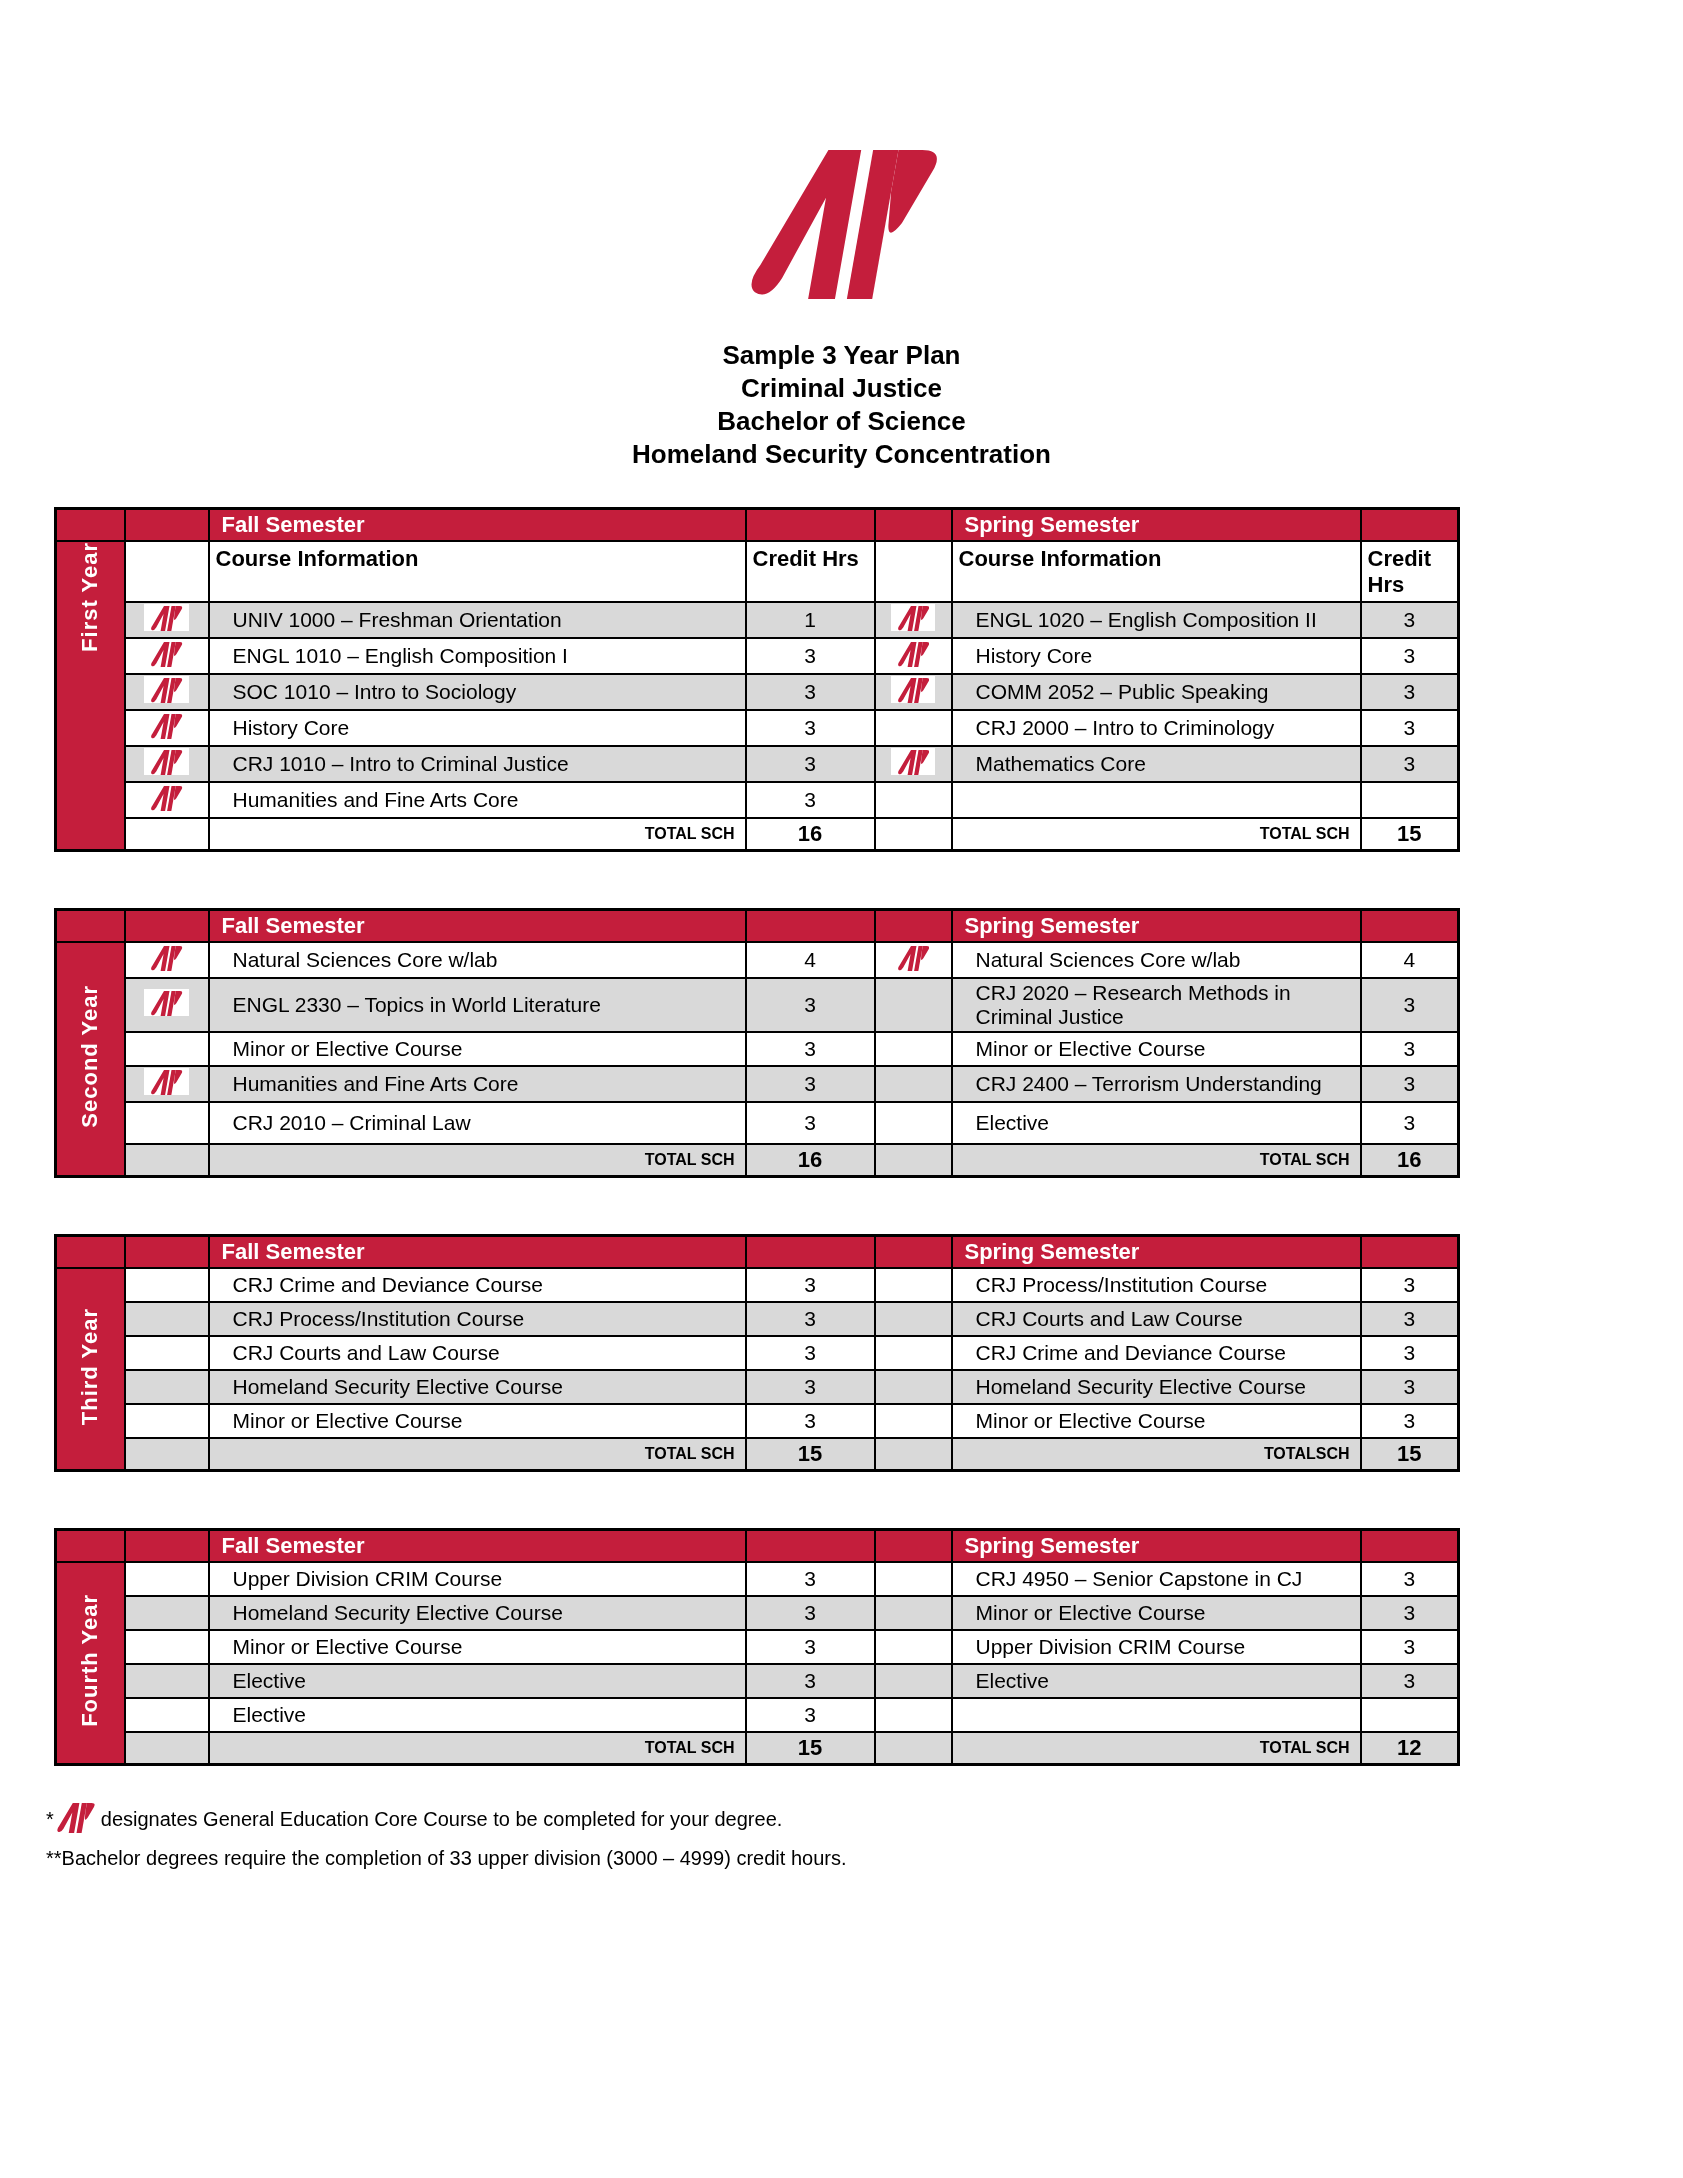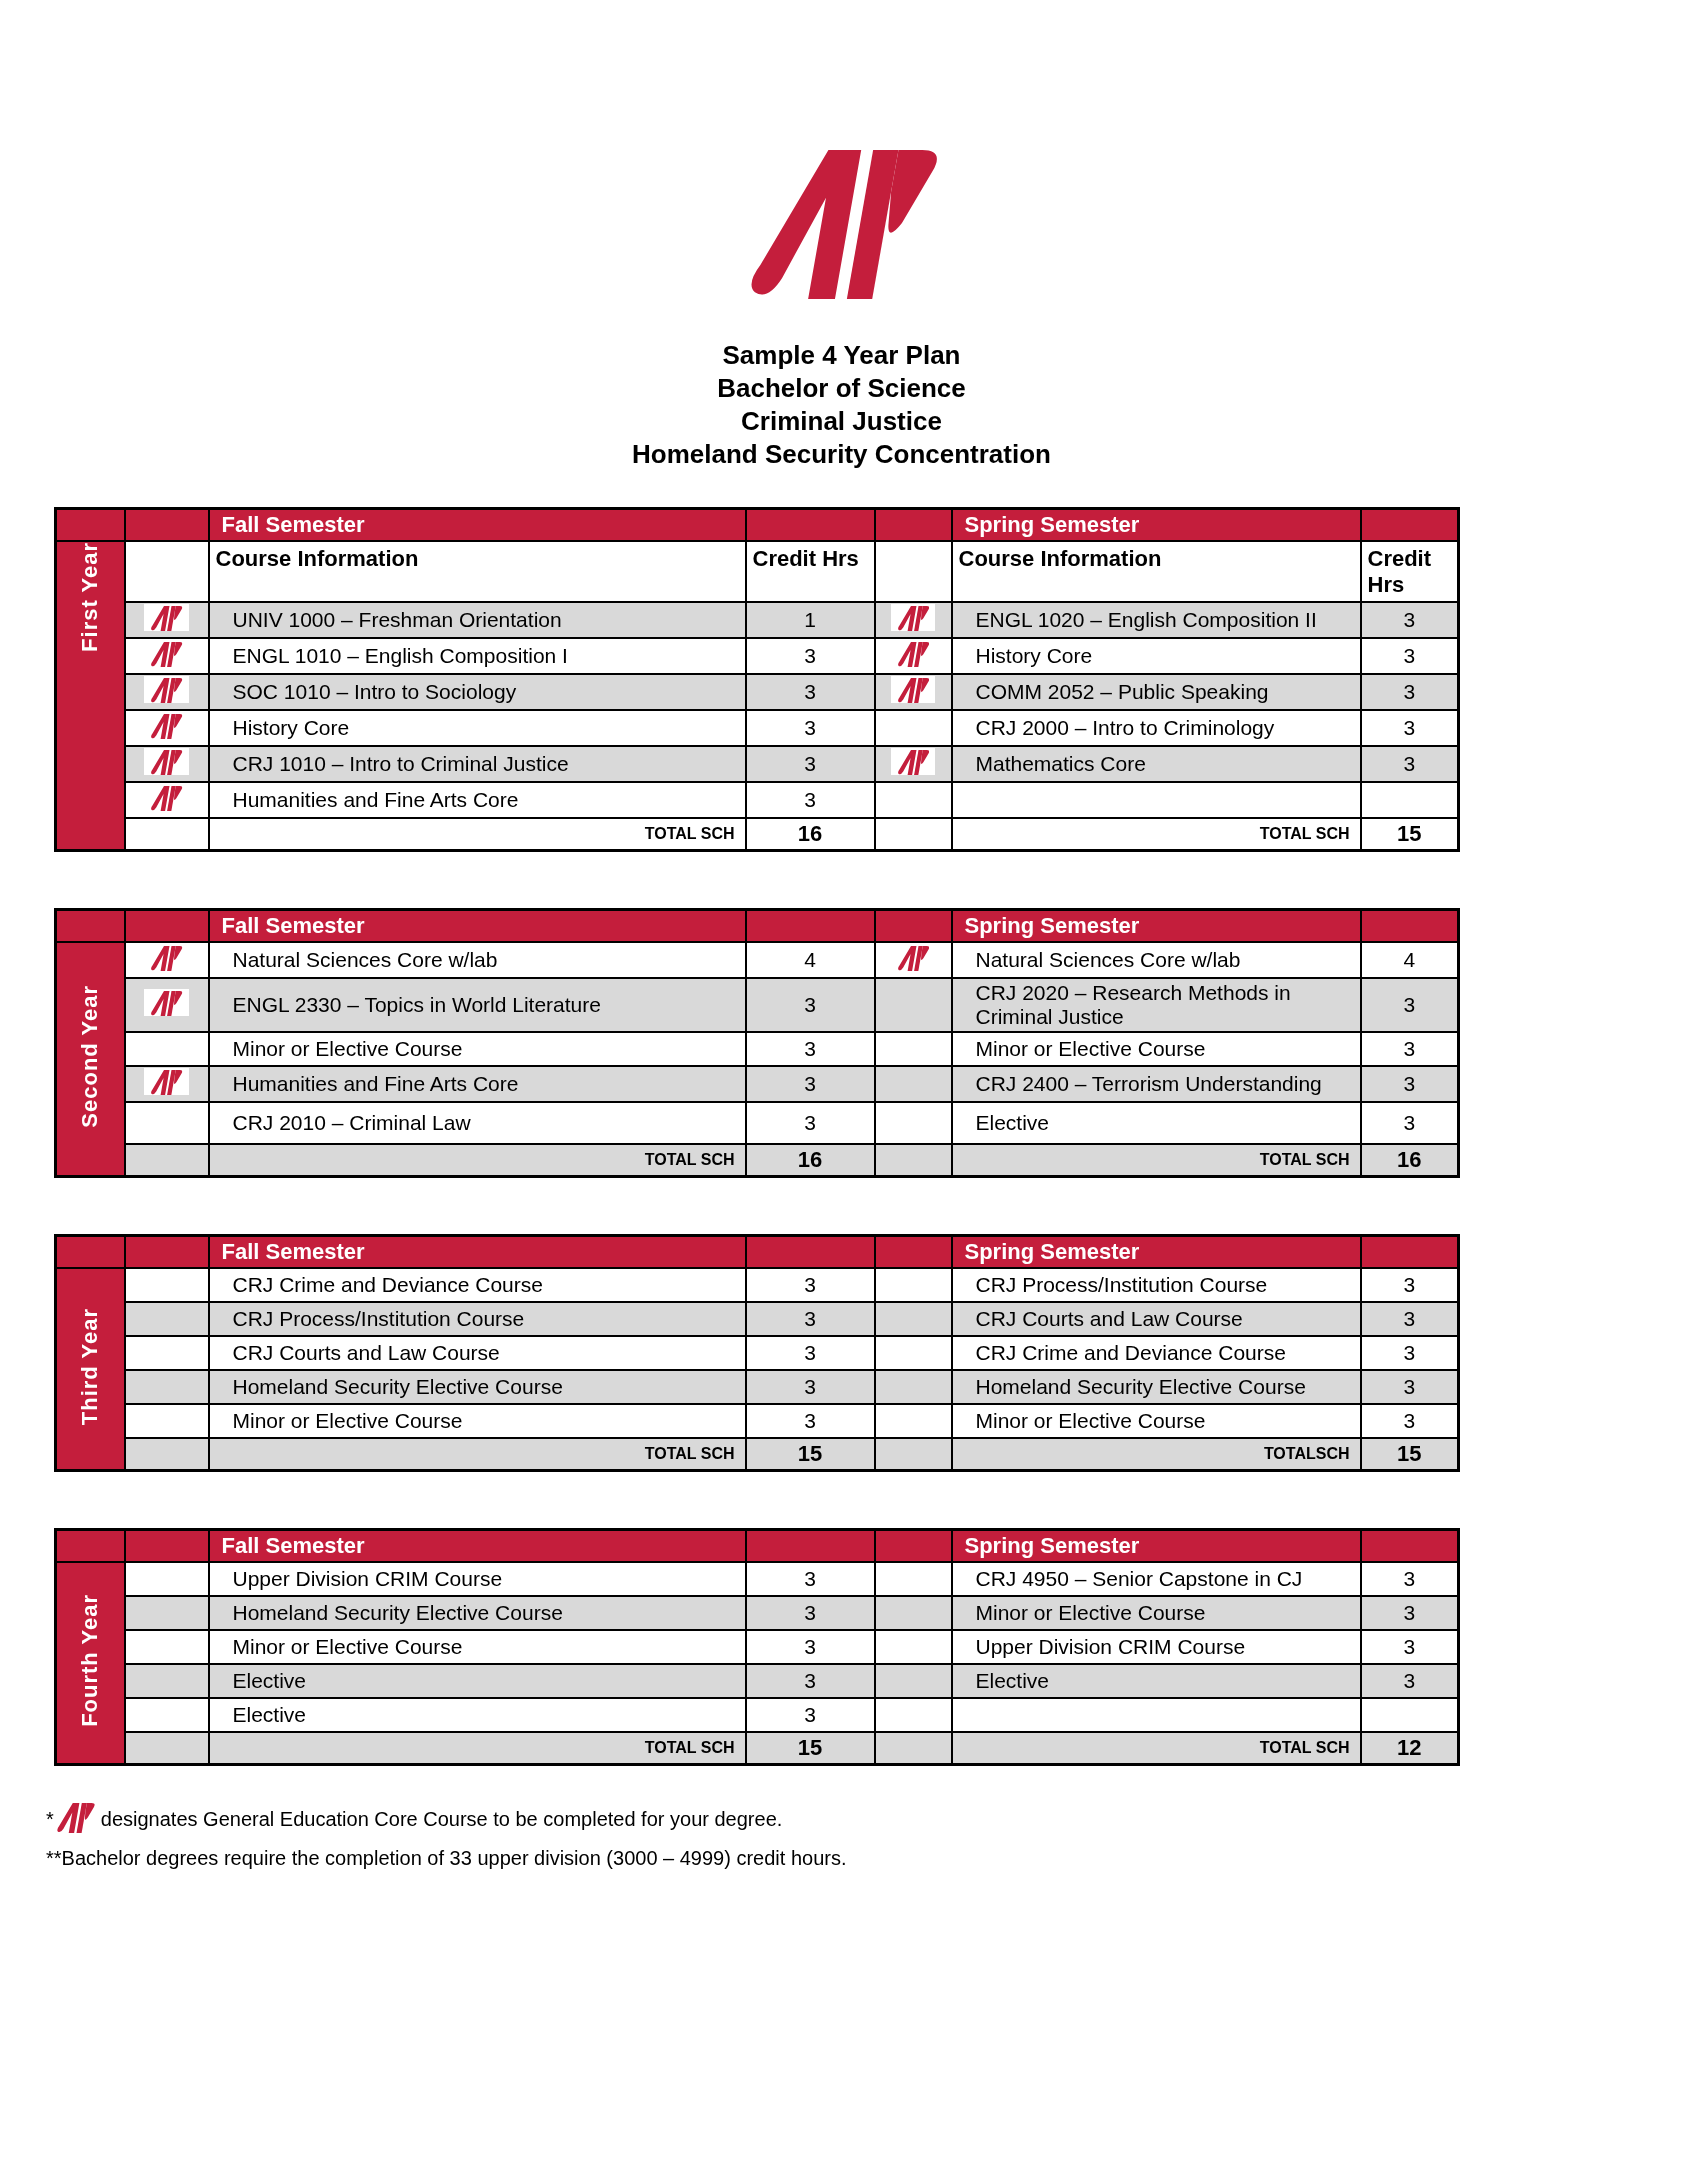--- a/index.html
+++ b/index.html
@@ -48,23 +48,23 @@
     <span class="ap-logo-slot"><svg class="ap" viewBox="0 0 130 100" style="height:149px" xmlns="http://www.w3.org/2000/svg" aria-hidden="true">
           <g fill="var(--red)" transform="translate(18,0) skewX(-10)">
             <path d="M38,0 L60,0 L60,100 L42,100 L42,32 L22,86 Q15,101 5.5,95.5 Q-1.5,90 6,77 Z"></path>
             <path d="M68,0 L85,0 L85,100 L68,100 Z"></path>
             <path d="M85,0 L101,0 Q116,0 110.5,14 L96,49 Q88,62 87,49 L85,28 Z"></path>
           </g>
         </svg></span>
   </div>
 
   <div class="titles">
-    <div>Sample 4 Year Plan</div>
+    <div>Sample 3 Year Plan</div>
+    <div>Criminal Justice</div>
     <div>Bachelor of Science</div>
-    <div>Criminal Justice</div>
     <div>Homeland Security Concentration</div>
   </div>
 
   <div class="tables" id="tables">
       <table>
         <colgroup>
           <col style="width: 69px;">
           <col style="width: 84px;">
           <col style="width: 537px;">
           <col style="width: 129px;">

